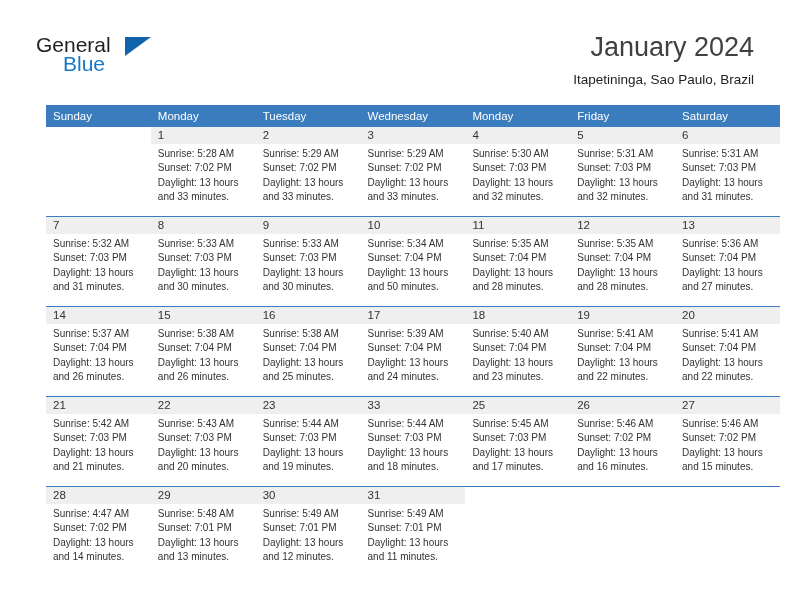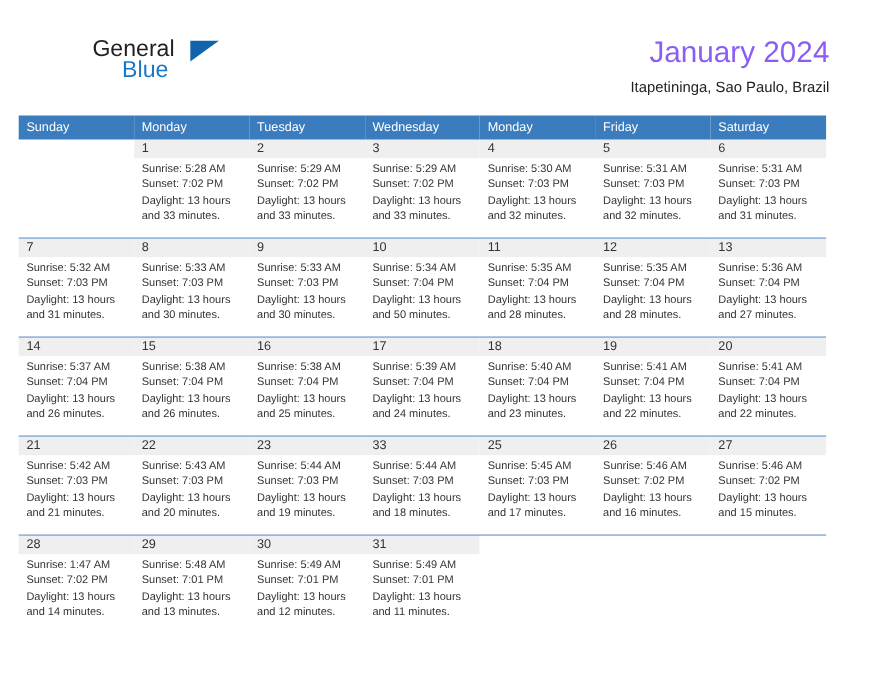--- a/index.html
+++ b/index.html
@@ -23,21 +23,20 @@
     left: 0; top: 0;
     width: 792px;
     height: 96px;
   }
   .logo {
     position: absolute;
     left: 36px;
     top: 33px;
     width: 200px;
     height: 48px;
-    margin-left: 48px;
   }
   .logo-general {
     position: absolute;
     left: 0; top: 0;
     font-size: 21px;
     color: #231f20;
     letter-spacing: 0px;
     line-height: 24px;
   }
   .logo-blue {
@@ -52,38 +51,38 @@
     left: 89px; top: 4px;
     width: 0; height: 0;
     border-left: 26px solid #1163ab;
     border-bottom: 19px solid transparent;
   }
   .title {
     position: absolute;
     right: 38px;
     top: 32px;
     font-size: 27px;
-    color: #8b5cf6;
+    color: #404040;
     text-align: right;
     white-space: nowrap;
   }
   .subtitle {
     position: absolute;
     right: 38px;
     top: 72px;
     font-size: 13.5px;
     color: #222222;
     text-align: right;
     white-space: nowrap;
   }
 
   
   .cal {
     position: absolute;
-    left: 17px;
+    left: 46px;
     top: 105px;
     width: 734px;
     border-collapse: collapse;
     table-layout: fixed;
   }
   .cal col { width: 104.85px; }
   .cal th {
     background: #3a7cbe;
     color: #ffffff;
     font-size: 11.5px;
@@ -391,21 +390,21 @@
         <td>28</td>
         <td>29</td>
         <td>30</td>
         <td>31</td>
         <td class="empty"></td>
         <td class="empty"></td>
         <td class="empty"></td>
       </tr>
       <tr class="detail-row">
         <td>
-          <span class="ln">Sunrise: 1:47 AM</span>
+          <span class="ln">Sunrise: 4:47 AM</span>
           <span class="ln">Sunset: 7:02 PM</span>
           <span class="ln">Daylight: 13 hours</span>
           <span class="ln">and 14 minutes.</span>
         </td>
         <td>
           <span class="ln">Sunrise: 5:48 AM</span>
           <span class="ln">Sunset: 7:01 PM</span>
           <span class="ln">Daylight: 13 hours</span>
           <span class="ln">and 13 minutes.</span>
         </td>

